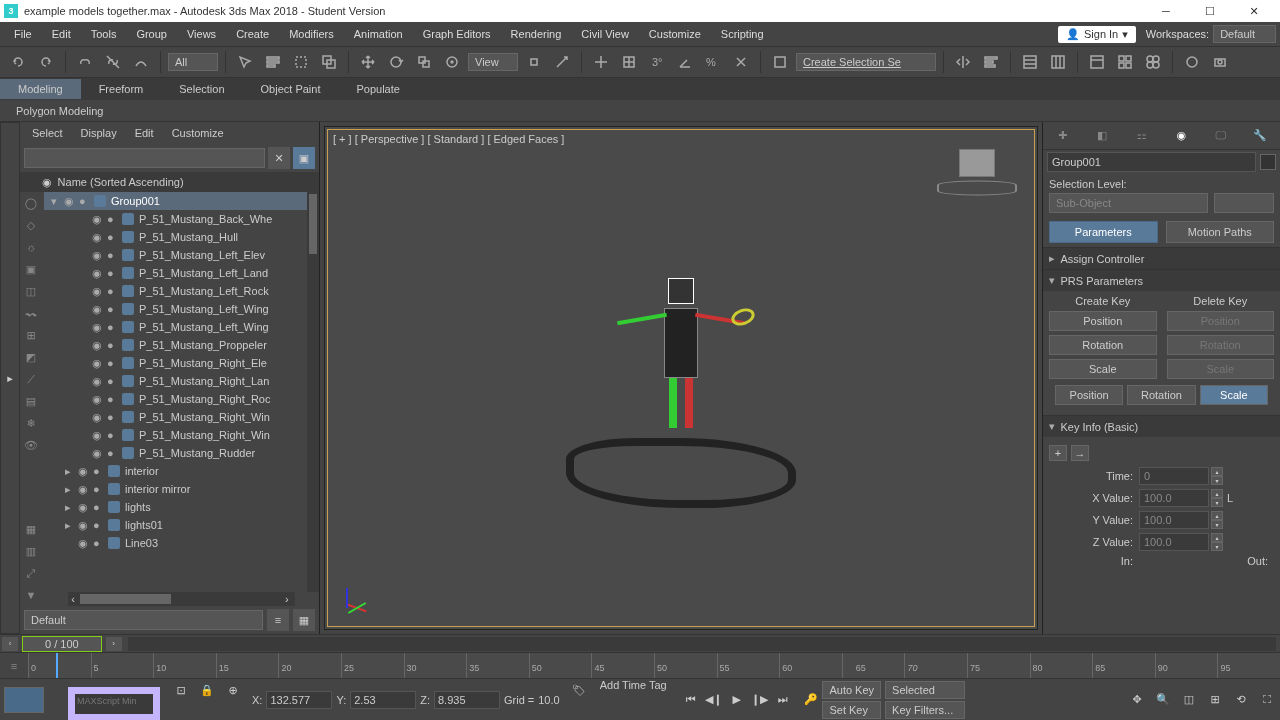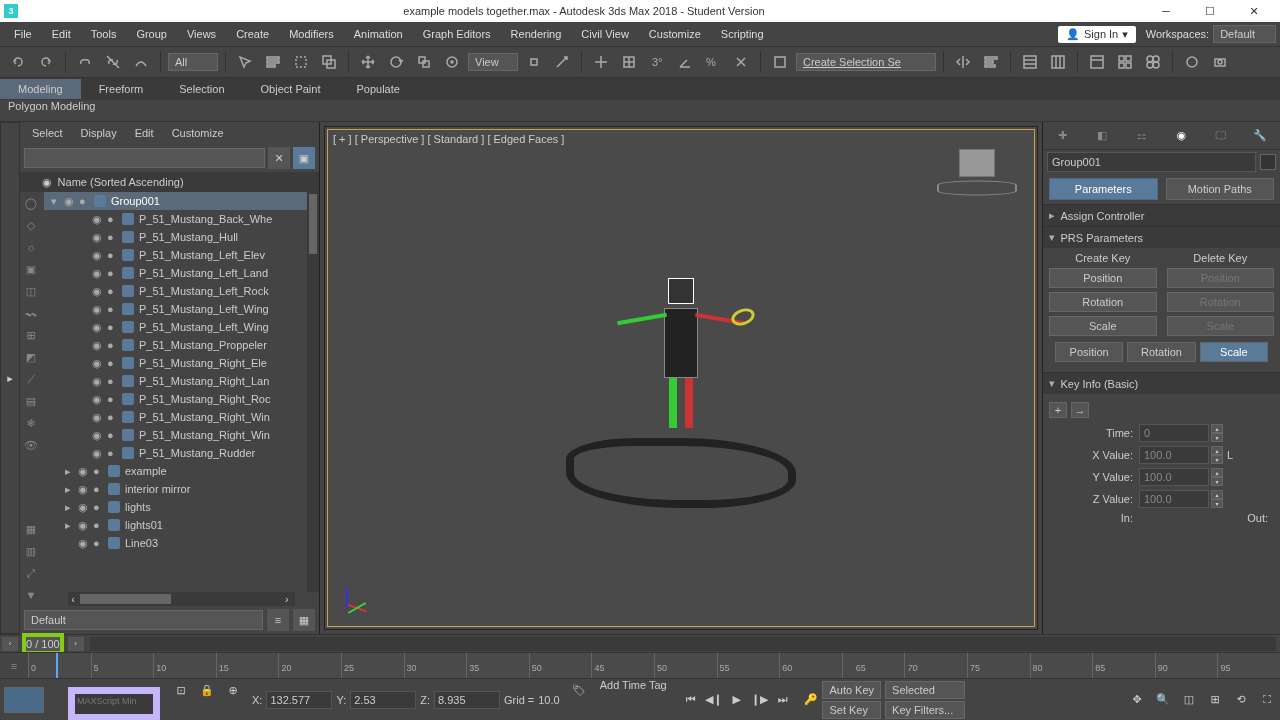--- a/index.html
+++ b/index.html
@@ -1,37 +1,37 @@
 <!DOCTYPE html>
 <html><head>
 <meta charset="utf-8">
 <style>
 * { margin: 0; padding: 0; box-sizing: border-box; font-family: "Segoe UI", Arial, sans-serif; font-size: 11px; user-select: none; }
 body { width: 1280px; height: 720px; background: #444; color: #ccc; overflow: hidden; display: flex; flex-direction: column; }
 .titlebar { height: 22px; background: #fff; display: flex; align-items: center; padding: 0 4px; color: #333; }
 .titlebar .icon3 { width: 14px; height: 14px; background: #3cc; margin-right: 6px; display: flex; align-items: center; justify-content: center; font-weight: bold; color: #fff; font-size: 9px; }
-.titlebar .title { flex: 1; text-align: center; }
+.titlebar .title { flex: 1; }
 .winbtns { display: flex; gap: 0; }
 .winbtn { width: 44px; height: 22px; display: flex; align-items: center; justify-content: center; color: #333; }
 .menubar { height: 24px; background: #444; display: flex; align-items: center; padding: 0 4px; }
 .menubar .mitem { padding: 4px 10px; color: #ddd; }
 .menubar .spacer { flex: 1; }
 .signin { display: flex; align-items: center; gap: 4px; background: #fff; color: #333; padding: 2px 8px; border-radius: 2px; margin-right: 10px; }
 .wslabel { color: #ddd; margin-right: 4px; }
 .wsdrop { background: #555; color: #ccc; padding: 2px 20px 2px 6px; border: 1px solid #666; }
 .toolbar { height: 32px; background: #444; border-top: 1px solid #333; border-bottom: 1px solid #333; display: flex; align-items: center; padding: 0 6px; gap: 4px; }
 .toolbar .tbtn { width: 24px; height: 24px; display: flex; align-items: center; justify-content: center; color: #aaa; border: 1px solid transparent; }
 .toolbar .tbtn svg { width: 16px; height: 16px; }
 .toolbar .sep { width: 1px; height: 22px; background: #333; margin: 0 3px; }
 .toolbar .dd { background: #555; border: 1px solid #666; padding: 2px 6px; min-width: 50px; }
 .toolbar .ddwide { min-width: 140px; text-decoration: underline; }
 .ribbon { height: 22px; background: #3a3a3a; display: flex; align-items: center; }
 .ribbon .rtab { padding: 4px 18px; color: #ccc; }
 .ribbon .rtab.active { background: #5a6a7a; }
-.ribbon2 { height: 22px; background: #444; display: flex; align-items: flex-start; padding: 0 8px; border-bottom: 1px solid #333; }
+.ribbon2 { height: 22px; background: #444; display: flex; align-items: center; padding: 0 16px; border-bottom: 1px solid #333; }
 .ribbon2 span { color: #ccc; }
 .mainrow { flex: 1; display: flex; min-height: 0; }
 .leftpanel { width: 300px; background: #444; display: flex; flex-direction: column; border-right: 1px solid #222; }
 .lp-tabs { height: 22px; display: flex; align-items: center; background: #444; padding: 0 4px; gap: 2px; }
 .lp-tabs .lptab { padding: 3px 8px; color: #ccc; }
 .lp-search { height: 28px; display: flex; align-items: center; padding: 0 4px; gap: 3px; }
 .lp-search input { flex: 1; background: #555; border: 1px solid #666; color: #ccc; padding: 3px 4px; }
 .lp-search .sb { width: 22px; height: 22px; display: flex; align-items: center; justify-content: center; background: #555; }
 .lp-search .sb.active { background: #5a7a9a; }
 .lp-header { height: 20px; background: #3a3a3a; display: flex; align-items: center; padding: 0 6px 0 22px; color: #ccc; }
@@ -104,21 +104,21 @@
 .kbtns .kb.active { background: #5a7a9a; color: #fff; }
 .keyinfo .krow { display: flex; align-items: center; padding: 2px 0; }
 .keyinfo .krow .kl { width: 90px; text-align: right; padding-right: 6px; color: #ccc; }
 .keyinfo .krow input { width: 70px; background: #3a3a3a; border: 1px solid #555; color: #888; padding: 2px 4px; }
 .keyinfo .krow .spin { width: 12px; height: 18px; display: flex; flex-direction: column; margin-left: 2px; }
 .keyinfo .krow .spin div { flex: 1; background: #555; border: 1px solid #666; font-size: 6px; text-align: center; }
 .keyinfo .addrow { display: flex; gap: 4px; padding: 4px 0; }
 .keyinfo .addrow .ab { width: 18px; height: 16px; background: #555; border: 1px solid #666; text-align: center; line-height: 14px; }
 .timeslider { height: 18px; background: #444; display: flex; align-items: center; border-top: 1px solid #333; }
 .timeslider .tsbtn { width: 16px; height: 14px; background: #555; margin: 0 2px; display: flex; align-items: center; justify-content: center; font-size: 8px; }
-.timeslider .tsbox { background: #555; padding: 1px 0; border: 4px solid #84cc16; margin: 0 2px; }
+.timeslider .tsbox { background: #555; padding: 1px 22px; border: 1px solid #84cc16; margin: 0 2px; }
 .timeslider .track { flex: 1; background: #3a3a3a; height: 14px; margin: 0 4px; }
 .timeline { height: 26px; background: #444; display: flex; border-top: 1px solid #333; }
 .timeline .tlicon { width: 28px; display: flex; align-items: center; justify-content: center; color: #888; }
 .timeline .tlruler { flex: 1; position: relative; background: #4a4a4a; }
 .timeline .tlruler .tick { position: absolute; top: 0; height: 100%; border-left: 1px solid #666; color: #aaa; font-size: 9px; padding-left: 2px; padding-top: 10px; }
 .timeline .cursor { position: absolute; left: 28px; top: 0; width: 2px; height: 100%; background: #5af; }
 .statusbar { height: 42px; background: #444; display: flex; border-top: 1px solid #333; }
 .statusbar .sbox { background: #3a3a3a; border: 7px solid #c4b5fd; margin: 8px; }
 .statusbar .mscript { width: 92px; height: 34px; padding: 2px; font-size: 9px; color: #777; }
 .statusbar .prompt { flex: 0 0 240px; display: flex; flex-direction: column; justify-content: space-around; padding: 2px 6px; }
@@ -534,21 +534,21 @@
             <span class="freeze">●</span>
             <span class="oicon"></span>
             <span class="olabel">P_51_Mustang_Rudder</span>
           </div>
           <div class="treerow">
             <span class="indent" style="width:14px"></span>
             <span class="expand">▸</span>
             <span class="eye">◉</span>
             <span class="freeze">●</span>
             <span class="oicon"></span>
-            <span class="olabel">example</span>
+            <span class="olabel">interior</span>
           </div>
           <div class="treerow">
             <span class="indent" style="width:14px"></span>
             <span class="expand">▸</span>
             <span class="eye">◉</span>
             <span class="freeze">●</span>
             <span class="oicon"></span>
             <span class="olabel">interior mirror</span>
           </div>
           <div class="treerow">
@@ -623,20 +623,27 @@
       <div class="rpt">✚</div>
       <div class="rpt">◧</div>
       <div class="rpt">⚏</div>
       <div class="rpt" style="color:#fff;">◉</div>
       <div class="rpt">🖵</div>
       <div class="rpt">🔧</div>
     </div>
     <div class="rp-name">
       <input value="Group001" style="">
       <div class="cswatch"></div>
+    </div>
+    <div class="rp-sec">
+      <div class="lbl">Selection Level:</div>
+      <div style="display:flex;gap:6px;">
+        <div class="dd" style="flex:1;">Sub-Object</div>
+        <div class="dd" style="width:60px;"></div>
+      </div>
     </div>
     <div class="rp-btnrow">
       <div class="rpbtn">Parameters</div>
       <div class="rpbtn ghost">Motion Paths</div>
     </div>
     <div class="rollout">
       <div class="rhead">
           <span class="tri">▸</span>
           <span>Assign Controller</span>
         </div>

